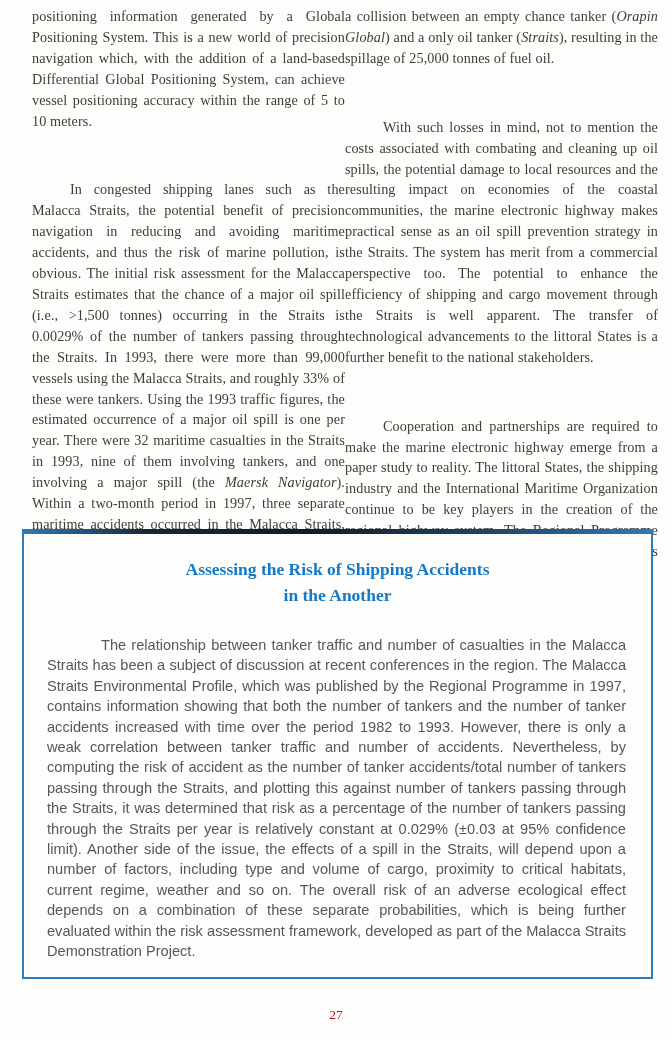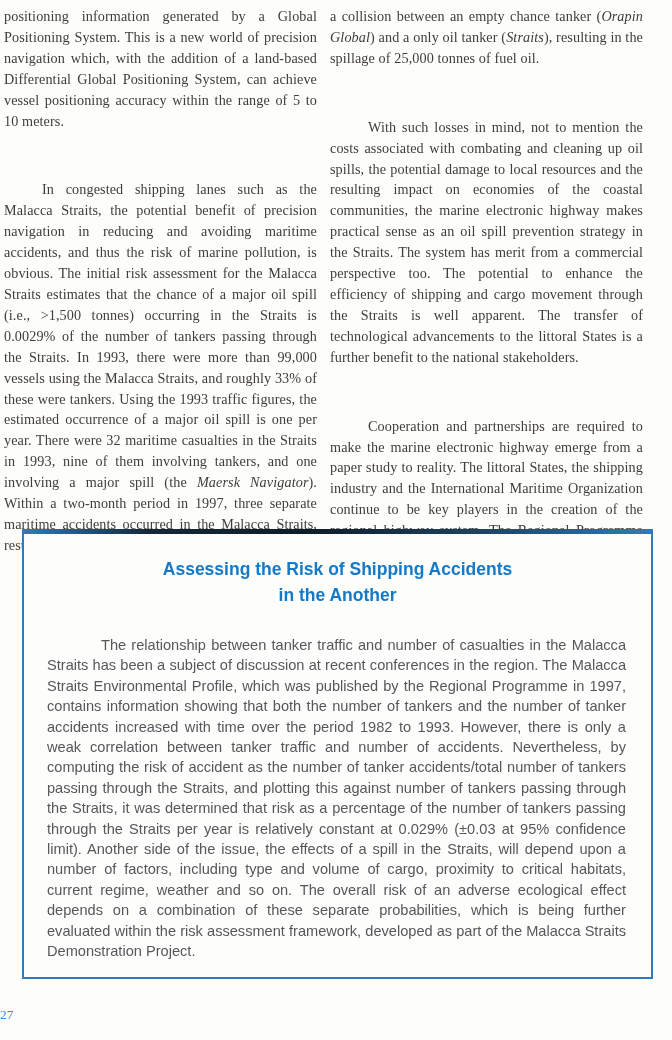--- a/index.html
+++ b/index.html
@@ -4,22 +4,22 @@
 <style>
   html, body { margin:0; padding:0; }
   body {
     width:672px; height:1040px;
     background:#fdfdfb;
     position:relative;
     font-family:"Liberation Serif", serif;
     overflow:hidden;
   }
   .columns {
-    position:absolute; left:4px; top:6px; width:640px;
-    display:flex; gap:13px;
+    position:absolute; left:32px; top:6px; width:640px;
+    display:flex; 
   }
   .col {
     width:313px;
     text-align:justify;
     font-size:14.2px; line-height:20.9px;
     color:#403d38;
     letter-spacing:0.1px;
   }
   .col p { margin:0 0 12px 0; }
   .col p.indent { text-indent:38px;margin-top:48px; }
@@ -33,36 +33,37 @@
     background:#fdfdfb;
   }
   .box-top-rule {
     position:absolute; top:-2px; left:-2px; right:-2px; height:5px;
     background:linear-gradient(90deg, #2f7bbd 0%, #1a3document0 10%, #142838 20%, #0e1c28 45%, #1f4666 75%, #2f7bbd 100%);
     background:linear-gradient(90deg, #2f7bbd 0%, #142838 20%, #0e1c28 45%, #1f4666 75%, #2f7bbd 100%);
   }
   .box-title {
     margin-top:25px;
     text-align:center;
-    font-family:Liberation Sans, sans-serif;
+    font-family:Liberation Serif, serif;
     font-weight:bold;
     font-size:17.5px; line-height:26px;
     color:#1479c7;
   }
   .box-body {
     margin:27px 25px 0 23px;
     font-family:"Liberation Sans", sans-serif;
     font-size:14.6px; line-height:20.4px;
     text-align:justify;
     text-indent:54px;
     color:#55575c;
   }
   .page-number {
     position:absolute; top:1007px; left:0; width:100%;
-    font-size:13.5px; color:#3b82f6;
+    text-align:center;
+    font-size:13.5px; color:#b91c1c;
     font-family:"Liberation Serif", serif;
   }
 </style>
 </head>
 <body>
 
 <div class="columns">
   <div class="col">
       <p class="no-indent"><span>positioning information generated by a Global Positioning System. This is a new world of precision navigation which, with the addition of a land-based Differential Global Positioning System, can achieve vessel positioning accuracy within the range of 5 to 10 meters.</span></p>
       <p class="indent"><span>In congested shipping lanes such as the Malacca Straits, the potential benefit of precision navigation in reducing and avoiding maritime accidents, and thus the risk of marine pollution, is obvious. The initial risk assessment for the Malacca Straits estimates that the chance of a major oil spill (i.e., &gt;1,500 tonnes) occurring in the Straits is 0.0029% of the number of tankers passing through the Straits. In 1993, there were more than 99,000 vessels using the Malacca Straits, and roughly 33% of these were tankers. Using the 1993 traffic figures, the estimated occurrence of a major oil spill is one per year. There were 32 maritime casualties in the Straits in 1993, nine of them involving tankers, and one involving a major spill (the </span><em>Maersk Navigator</em><span>). Within a two-month period in 1997, three separate maritime accidents occurred in the Malacca Straits, resulting in the loss of life and, in</span></p>

